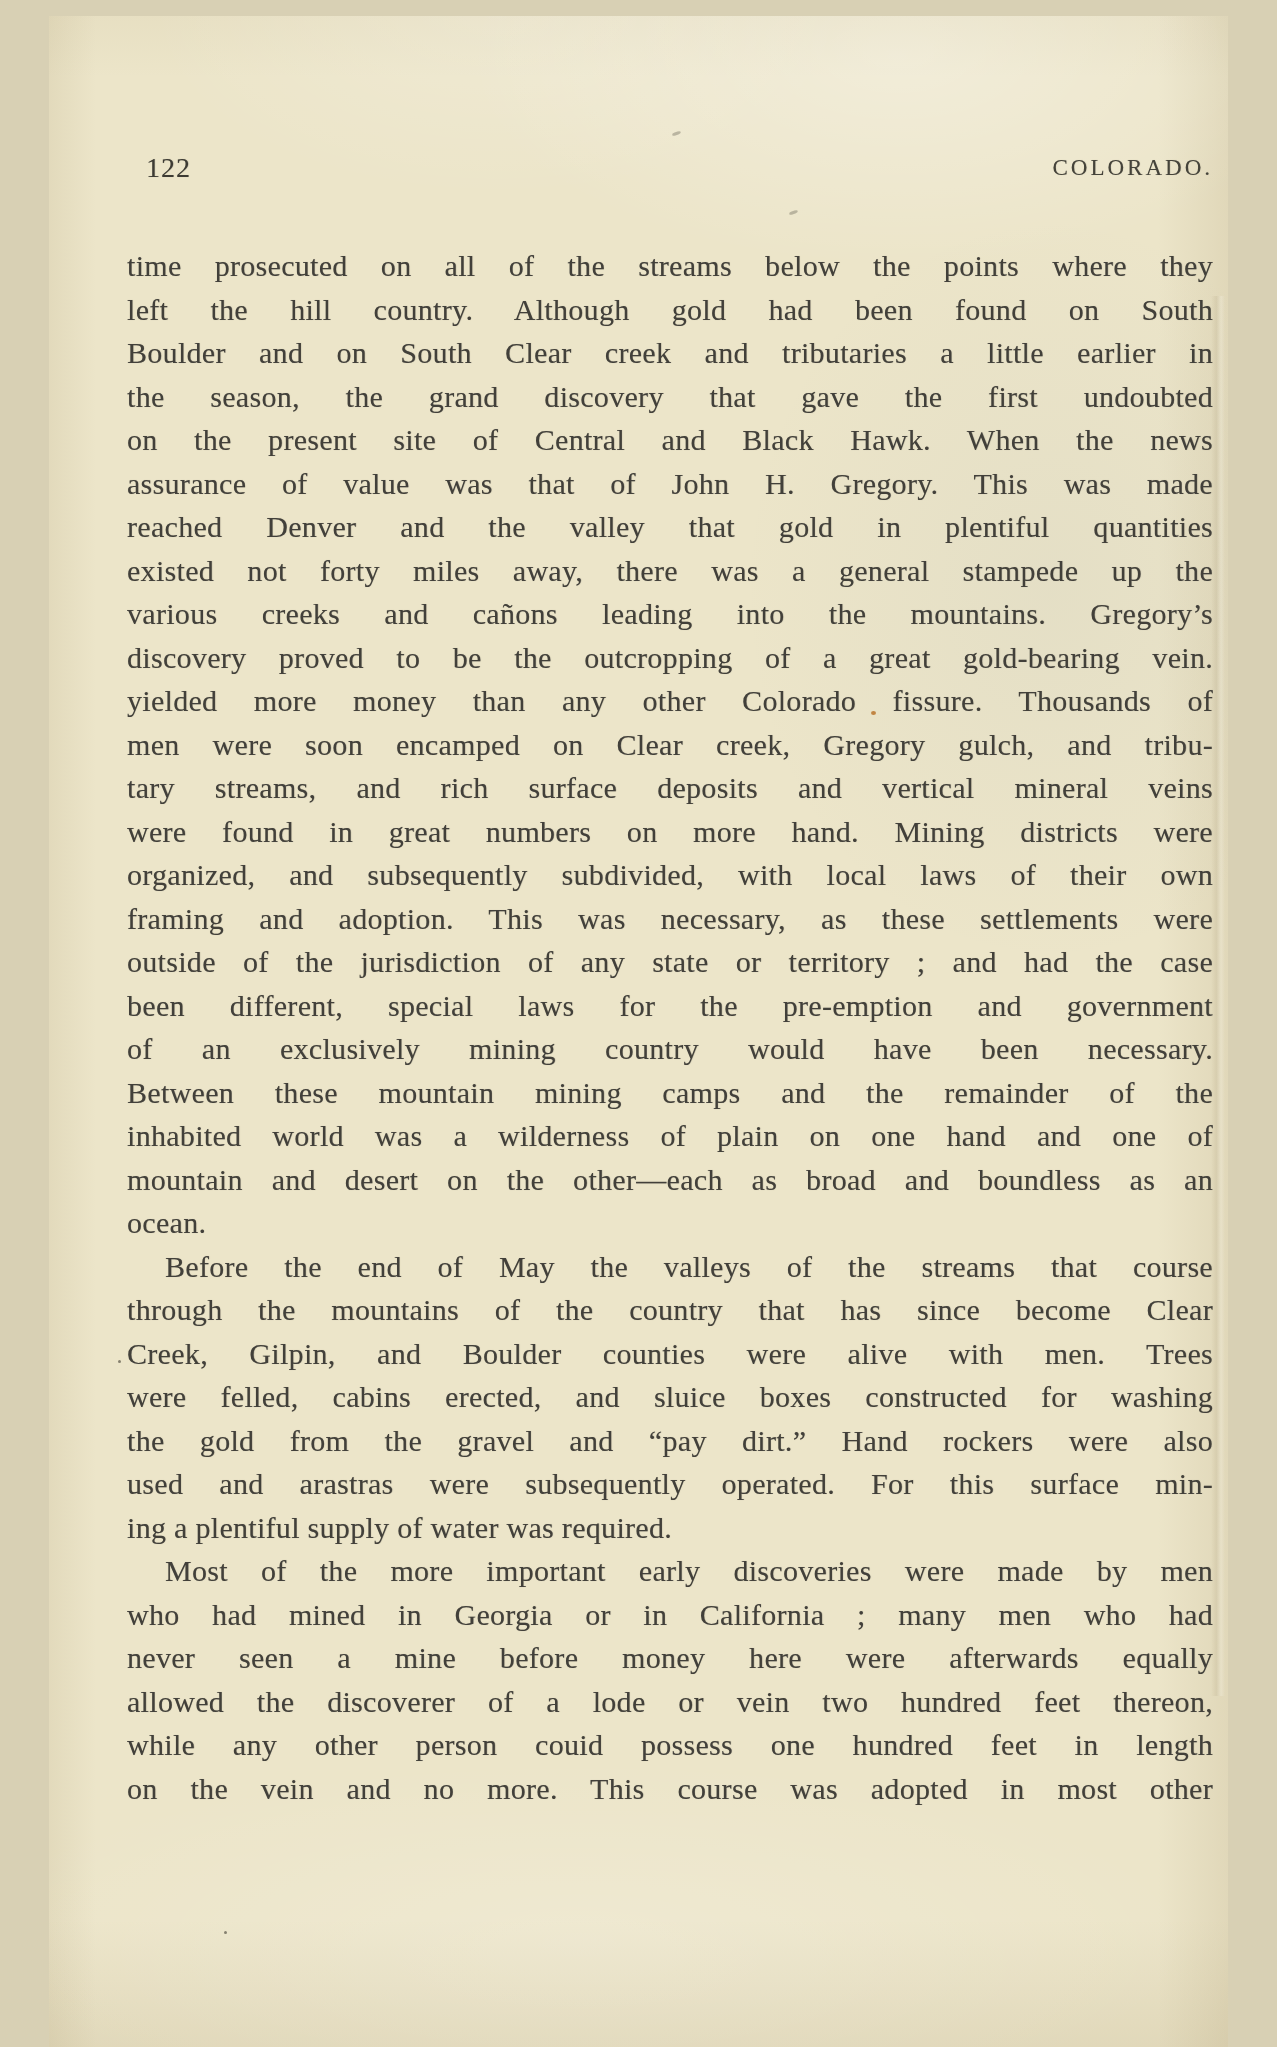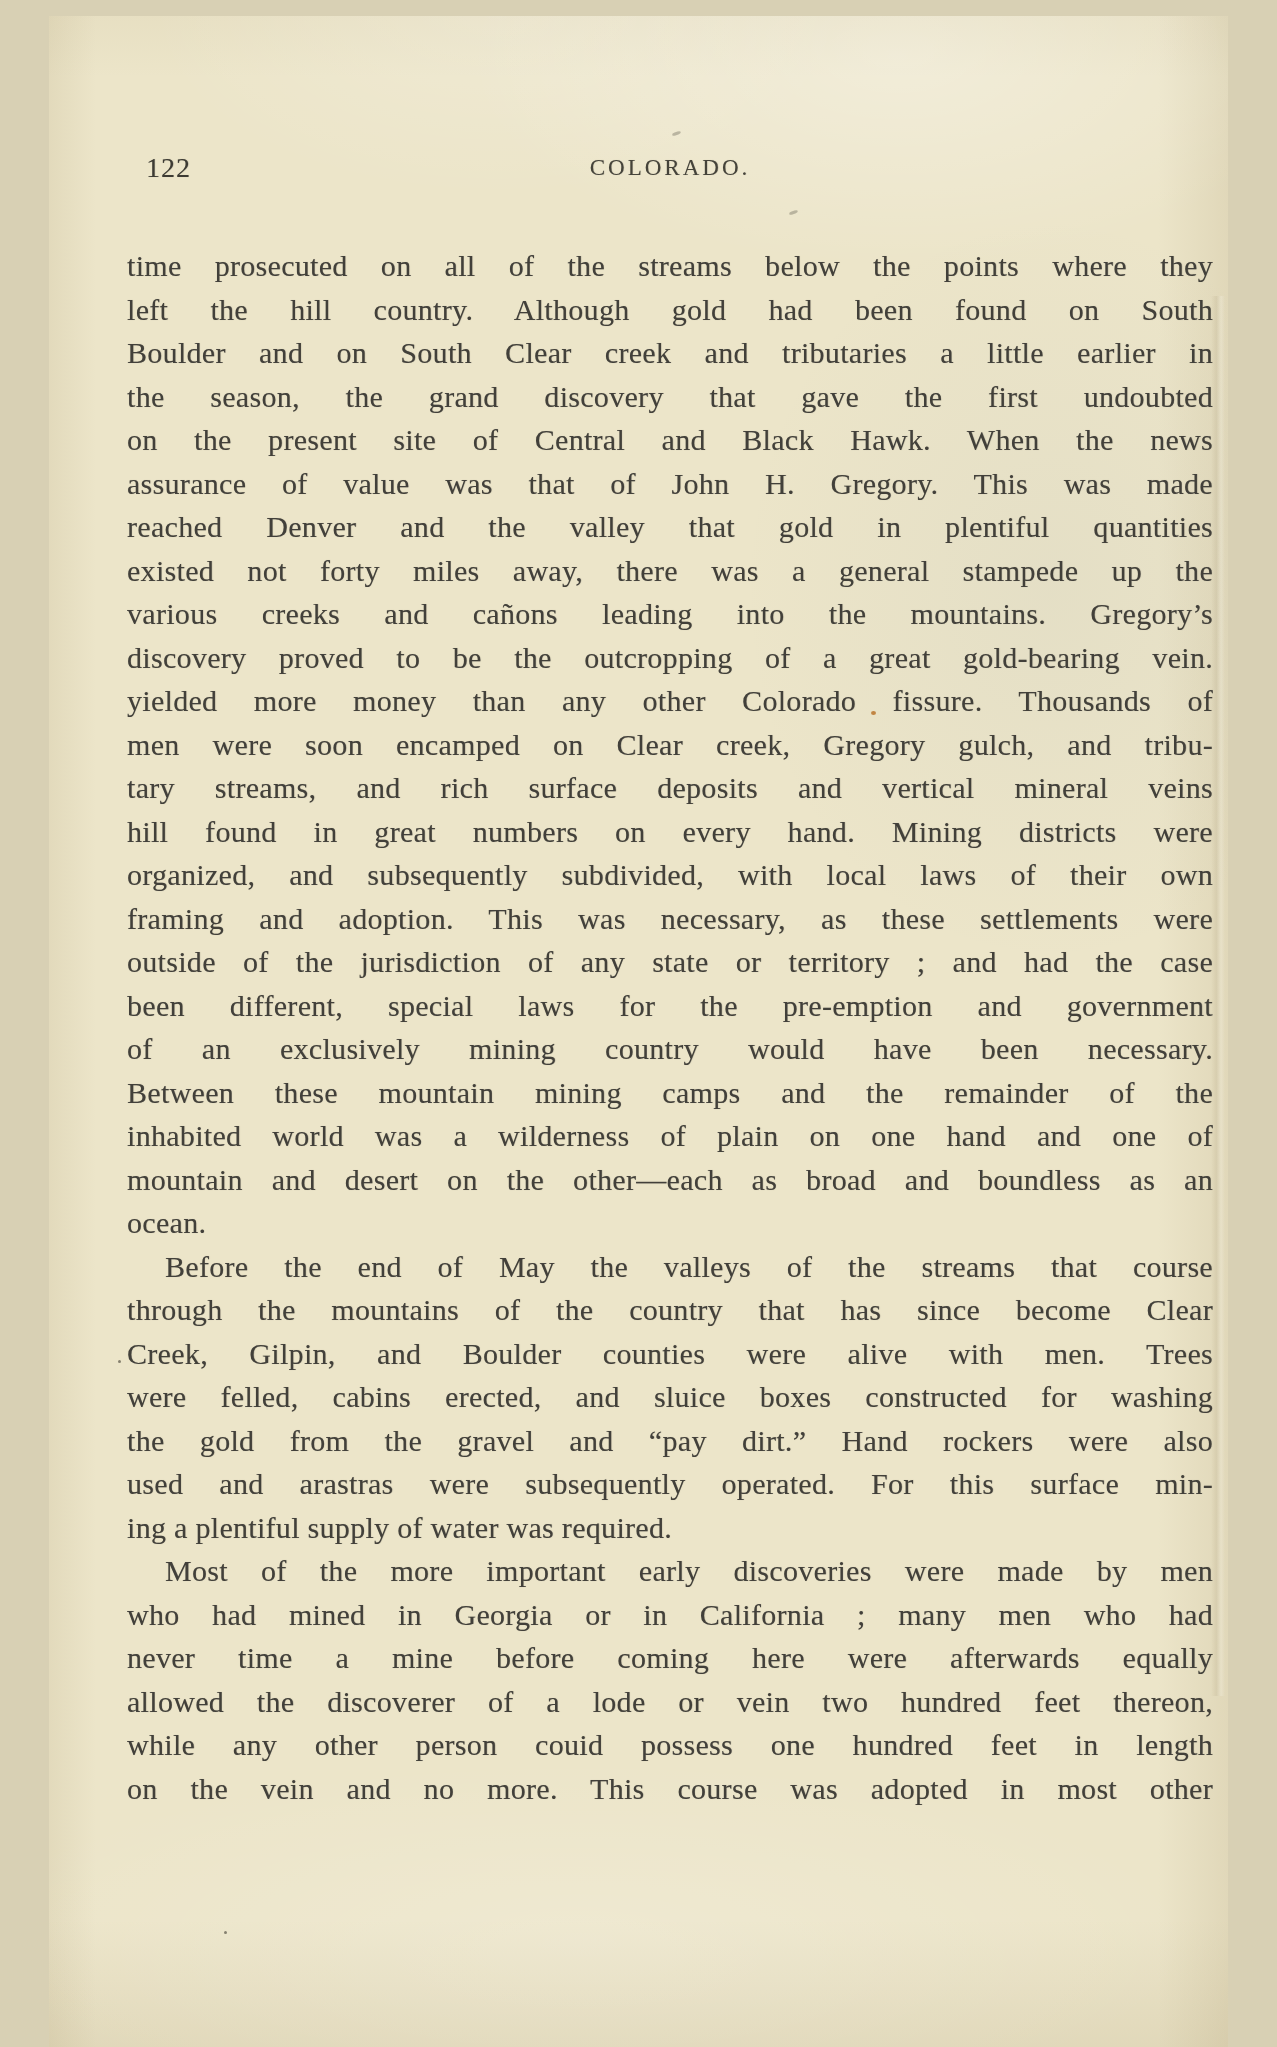--- a/index.html
+++ b/index.html
@@ -26,21 +26,21 @@
     background:linear-gradient(90deg, rgba(120,100,60,0) 0%, rgba(120,100,60,0.10) 38%, rgba(255,255,248,0.22) 72%, rgba(120,100,60,0) 100%);
     pointer-events:none;
   }
   .page-number{
     position:absolute;left:97px;top:136px;
     font-size:28px;letter-spacing:1px;color:#3d3b33;
     text-shadow:0.4px 0.4px 0.7px rgba(61,59,51,0.35);
   }
   .running-header{
     position:absolute;left:78px;top:139px;width:1086px;
-    text-align:center;font-size:23px;letter-spacing:3px;color:#45433a;
+    text-align:right;font-size:23px;letter-spacing:3px;color:#45433a;
     text-shadow:0.4px 0.4px 0.7px rgba(69,67,58,0.3);
   }
   .text-column{
     position:absolute;left:78px;top:228px;width:1086px;
     font-size:30px;letter-spacing:0.3px;
     text-shadow:0.35px 0.35px 0.7px rgba(66,64,58,0.38);
   }
   .line{
     height:43.5px;line-height:43.5px;
     text-align:justify;text-align-last:justify;
@@ -71,21 +71,21 @@
         <div class="line">the season, the grand discovery that gave the first undoubted</div>
         <div class="line">on the present site of Central and Black Hawk.  When the news</div>
         <div class="line">assurance of value was that of John H. Gregory.  This was made</div>
         <div class="line">reached Denver and the valley that gold in plentiful quantities</div>
         <div class="line">existed not forty miles away, there was a general stampede up the</div>
         <div class="line">various creeks and cañons leading into the mountains.  Gregory’s</div>
         <div class="line">discovery proved to be the outcropping of a great gold-bearing vein.</div>
         <div class="line">yielded more money than any other Colorado fissure.  Thousands of</div>
         <div class="line">men were soon encamped on Clear creek, Gregory gulch, and tribu-</div>
         <div class="line">tary streams, and rich surface deposits and vertical mineral veins</div>
-        <div class="line">hill found in great numbers on every hand.  Mining districts were</div>
+        <div class="line">were found in great numbers on more hand.  Mining districts were</div>
         <div class="line">organized, and subsequently subdivided, with local laws of their own</div>
         <div class="line">framing and adoption.  This was necessary, as these settlements were</div>
         <div class="line">outside of the jurisdiction of any state or territory ;  and had the case</div>
         <div class="line">been different, special laws for the pre-emption and government</div>
         <div class="line">of an exclusively mining country would have been necessary.</div>
         <div class="line">Between these mountain mining camps and the remainder of the</div>
         <div class="line">inhabited world was a wilderness of plain on one hand and one of</div>
         <div class="line">mountain and desert on the other—each as broad and boundless as an</div>
         <div class="line short">ocean.</div>
       </div>
@@ -94,21 +94,21 @@
         <div class="line">through the mountains of the country that has since become Clear</div>
         <div class="line">Creek, Gilpin, and Boulder counties were alive with men.  Trees</div>
         <div class="line">were felled, cabins erected, and sluice boxes constructed for washing</div>
         <div class="line">the gold from the gravel and “pay dirt.”  Hand rockers were also</div>
         <div class="line">used and arastras were subsequently operated.  For this surface min-</div>
         <div class="line short">ing a plentiful supply of water was required.</div>
       </div>
       <div>
         <div class="line indent">Most of the more important early discoveries were made by men</div>
         <div class="line">who had mined in Georgia or in California ;  many men who had</div>
-        <div class="line">never time a mine before coming here were afterwards equally</div>
+        <div class="line">never seen a mine before money here were afterwards equally</div>
         <div class="line">allowed the discoverer of a lode or vein two hundred feet thereon,</div>
         <div class="line">while any other person couid possess one hundred feet in length</div>
         <div class="line">on the vein and no more.  This course was adopted in most other</div>
       </div>
     </div>
 
   <div class="speck orange" style="left:822px;top:695px;"></div>
   <div class="speck dark" style="left:69px;top:1344px;"></div>
   <div class="speck dark" style="left:175px;top:1915px;"></div>
   <div class="speck faint" style="left:623px;top:116px;"></div>

